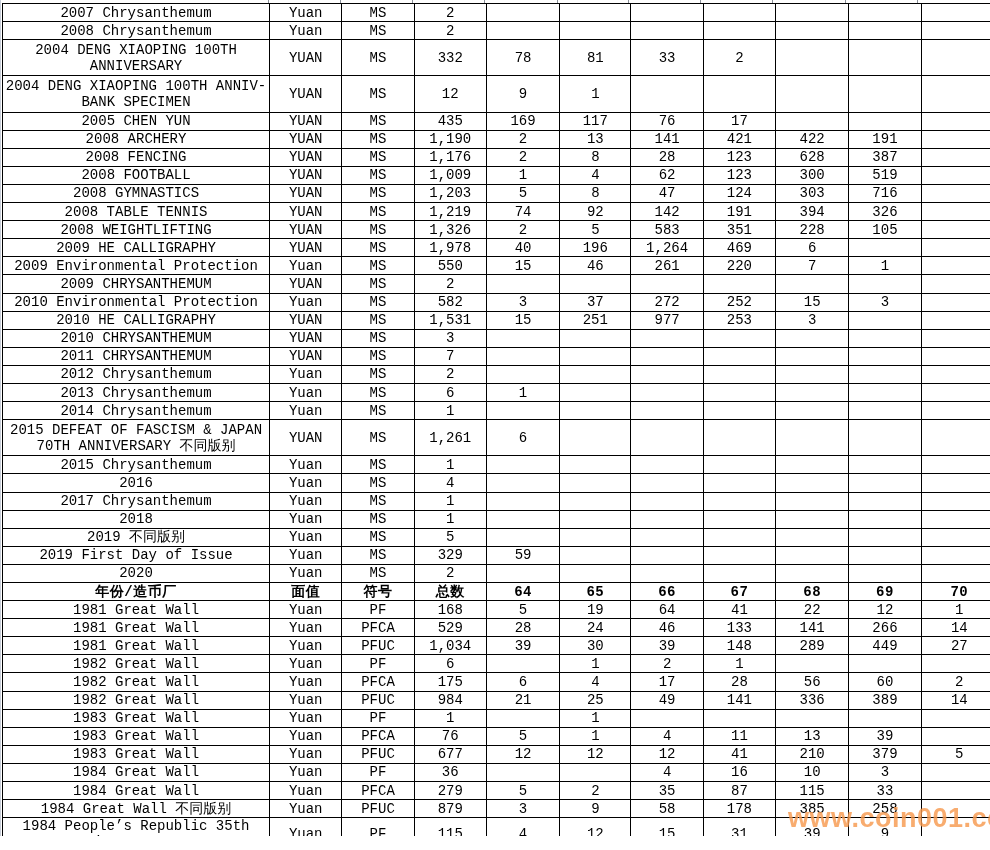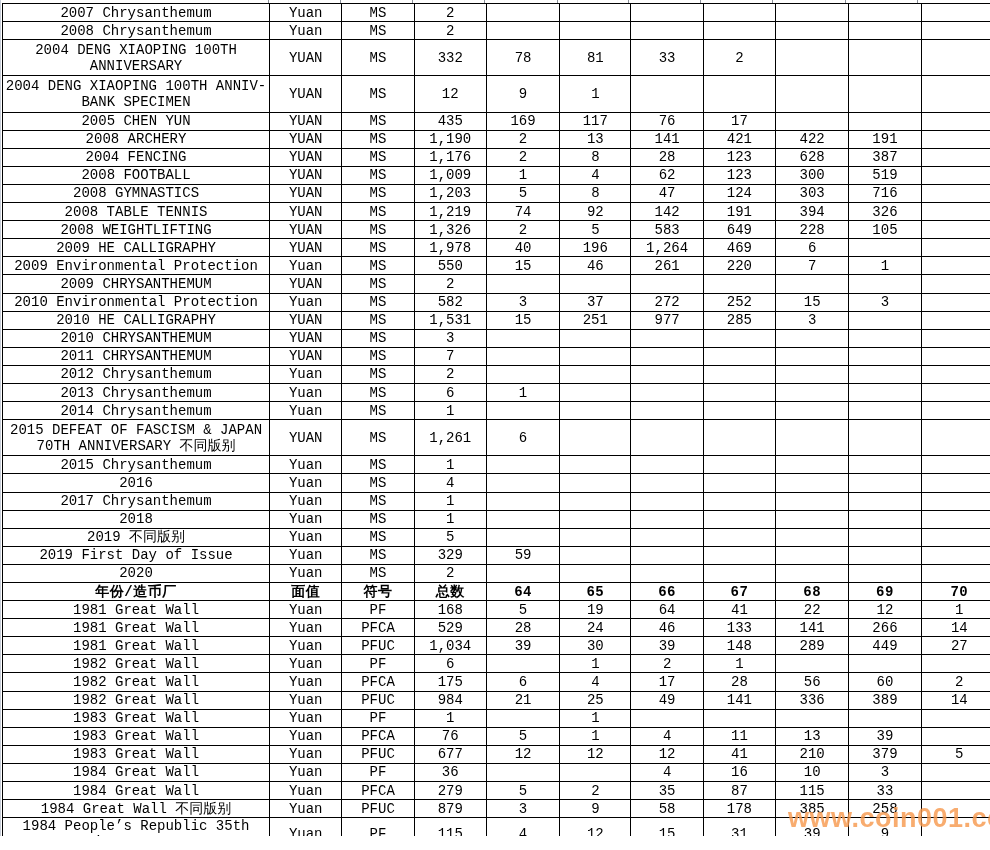--- a/index.html
+++ b/index.html
@@ -170,21 +170,21 @@
           <td>1,190</td>
           <td>2</td>
           <td>13</td>
           <td>141</td>
           <td>421</td>
           <td>422</td>
           <td>191</td>
           <td></td>
         </tr>
         <tr>
-          <td>2004 FENCING</td>
+          <td>2008 FENCING</td>
           <td>YUAN</td>
           <td>MS</td>
           <td>1,176</td>
           <td>2</td>
           <td>8</td>
           <td>28</td>
           <td>123</td>
           <td>628</td>
           <td>387</td>
           <td></td>
@@ -229,21 +229,21 @@
           <td></td>
         </tr>
         <tr>
           <td>2008 WEIGHTLIFTING</td>
           <td>YUAN</td>
           <td>MS</td>
           <td>1,326</td>
           <td>2</td>
           <td>5</td>
           <td>583</td>
-          <td>649</td>
+          <td>351</td>
           <td>228</td>
           <td>105</td>
           <td></td>
         </tr>
         <tr>
           <td>2009 HE CALLIGRAPHY</td>
           <td>YUAN</td>
           <td>MS</td>
           <td>1,978</td>
           <td>40</td>
@@ -294,21 +294,21 @@
           <td></td>
         </tr>
         <tr>
           <td>2010 HE CALLIGRAPHY</td>
           <td>YUAN</td>
           <td>MS</td>
           <td>1,531</td>
           <td>15</td>
           <td>251</td>
           <td>977</td>
-          <td>285</td>
+          <td>253</td>
           <td>3</td>
           <td></td>
           <td></td>
         </tr>
         <tr>
           <td>2010 CHRYSANTHEMUM</td>
           <td>YUAN</td>
           <td>MS</td>
           <td>3</td>
           <td></td>

